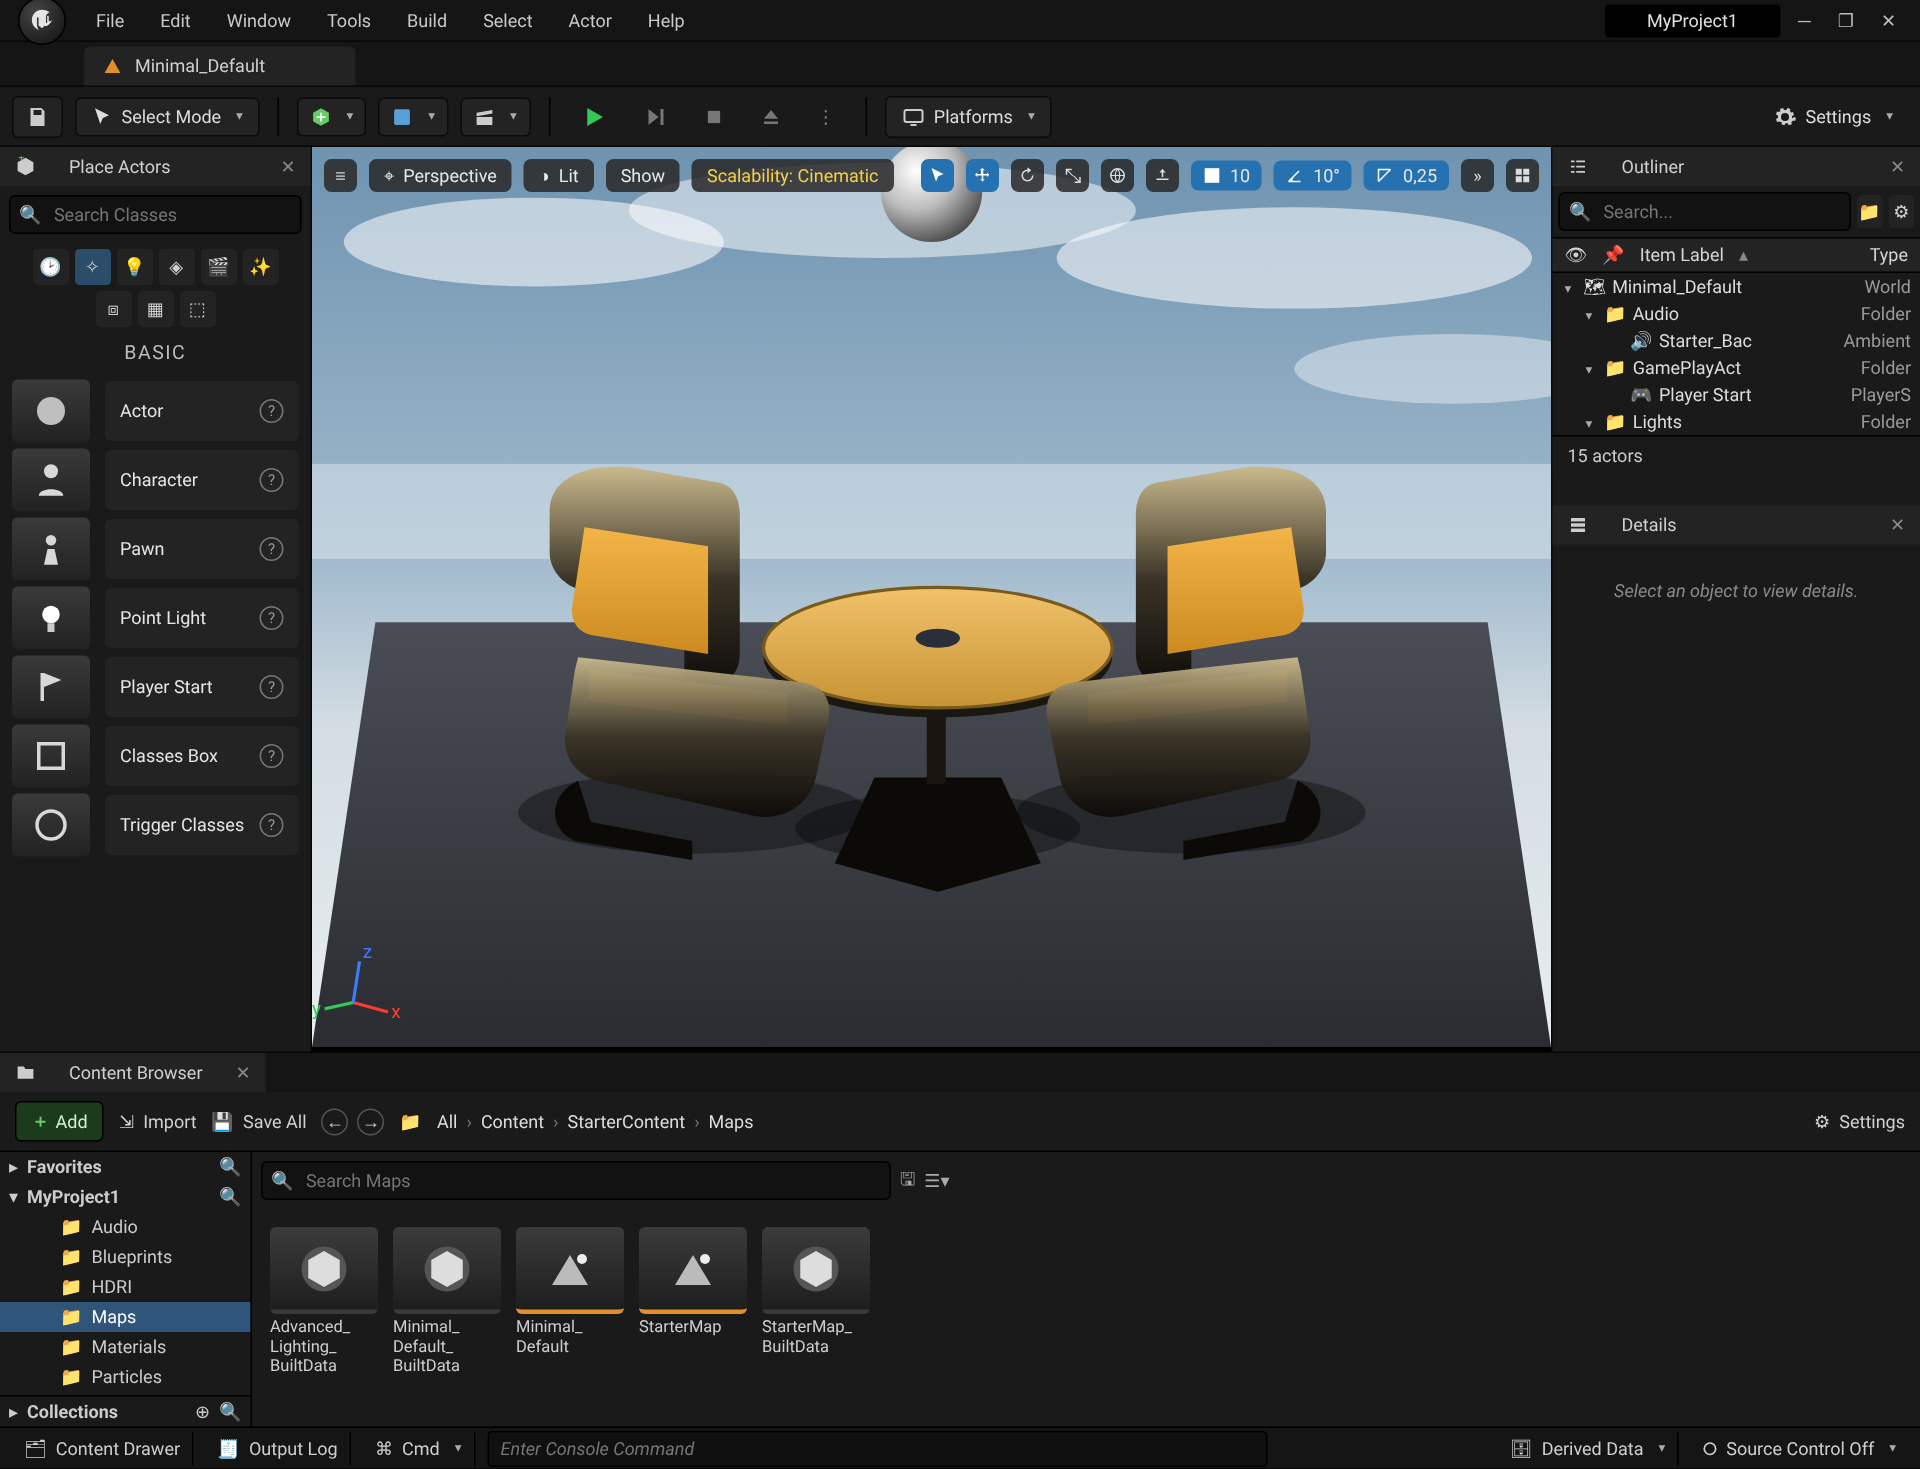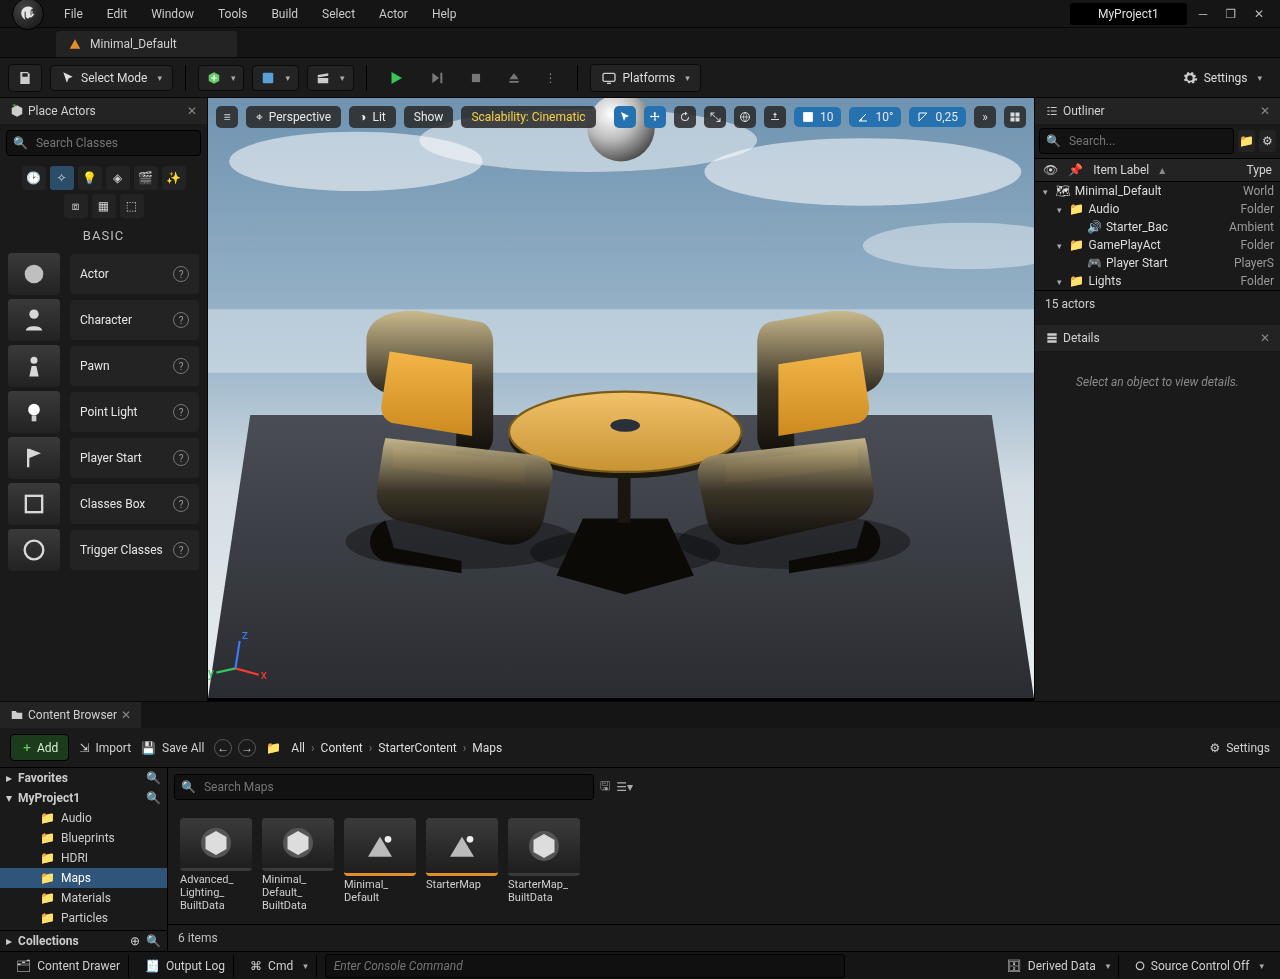--- a/index.html
+++ b/index.html
@@ -35,21 +35,21 @@
   #maintoolbar{height:40px;background:var(--bg2);display:flex;align-items:center;padding:0 8px;gap:8px;border-bottom:1px solid var(--border)}
   .tbtn{display:flex;align-items:center;gap:6px;background:var(--bg3);border:1px solid #0a0a0a;border-radius:4px;padding:5px 10px;color:#ddd}
   .tbtn.icon{padding:5px 8px}
   .tsep{width:1px;height:26px;background:#000;margin:0 4px}
   .dd::after{content:"▾";font-size:9px;margin-left:4px;color:#aaa}
 
   
   #workarea{display:flex;height:calc(100% - 28px - 30px - 40px - 250px - 28px);}
   
   #leftpanel{width:208px;background:var(--bg2);border-right:1px solid var(--border);display:flex;flex-direction:column}
-  .paneltab{display:flex;align-items:flex-end;gap:4px;background:var(--bg3);padding:6px 10px}
+  .paneltab{display:flex;align-items:flex-end;gap:22px;background:var(--bg3);padding:6px 10px}
   .paneltab .x{margin-left:auto;color:#888}
   .search{display:flex;align-items:center;gap:6px;background:#121212;border:1px solid #000;border-radius:4px;margin:6px;padding:4px 6px;}
   .search input{flex:1;background:transparent;border:0;outline:0;color:#bbb}
   .iconbar{display:flex;flex-wrap:wrap;gap:4px;justify-content:center;padding:4px 8px}
   .iconbar .ib{width:24px;height:24px;background:var(--bg3);border-radius:3px;display:flex;align-items:center;justify-content:center}
   .iconbar .ib.on{background:#2b4d6a}
   .catlabel{color:#bdbdbd;text-align:center;letter-spacing:1px;font-size:13px;margin:6px 0}
   .actorRow{display:flex;align-items:center;gap:10px;margin:4px 8px;}
   .actorRow .thumb{width:52px;height:42px;background:linear-gradient(#3a3a3a,#222);border-radius:4px;display:flex;align-items:center;justify-content:center}
   .actorRow .label{flex:1;background:var(--bg3);border-radius:4px;padding:12px 10px;display:flex;align-items:center;color:#e6e6e6}
@@ -544,21 +544,21 @@
         </div>
         <div class="treeRow" style="padding-left: 22px;">
           <span class="twisty"></span>
           <span class="folderIco">📁</span> 
           <span>Lights</span>
           <span class="type">Folder</span>
         </div>
       </div>
     <div style="padding:6px 10px;background:var(--bg2);border-top:1px solid #000;color:#ccc">15 actors</div>
 
-    <div class="paneltab" style="margin-top:8px">
+    <div class="paneltab" style="margin-top:20px">
       <svg width="14" height="14" viewBox="0 0 24 24">
           <path fill="#ccc" d="M4 4h16v4H4zm0 6h16v4H4zm0 6h16v4H4z"></path>
         </svg>
       <span>Details</span>
       <span class="x">✕</span>
     </div>
     <div style="flex:1;display:flex;align-items:flex-start;justify-content:center;padding-top:24px;color:#8a8a8a;font-style:italic">Select an object to view details.</div>
   </div>
 </div>
 
@@ -703,21 +703,20 @@
           <div class="asset">
             <div class="th ">
               <svg width="36" height="36" viewBox="0 0 24 24">
                 <circle cx="12" cy="12" r="10" fill="#555"></circle>
                 <path fill="#ddd" d="M12 4l7 4v8l-7 4-7-4V8z"></path>
               </svg>
             </div>
             <div class="nm">StarterMap_​BuiltData</div>
           </div>
         </div>
-      <div style="padding:6px 10px;border-top:1px solid #000;color:#bfbfbf">6 items</div>
     </div>
   </div>
 </div>
 
 <div id="statusbar">
   <div class="sbtn">
       <span>🗂</span>
       <span>Content Drawer</span>
     </div>
   <div class="sbtn">

